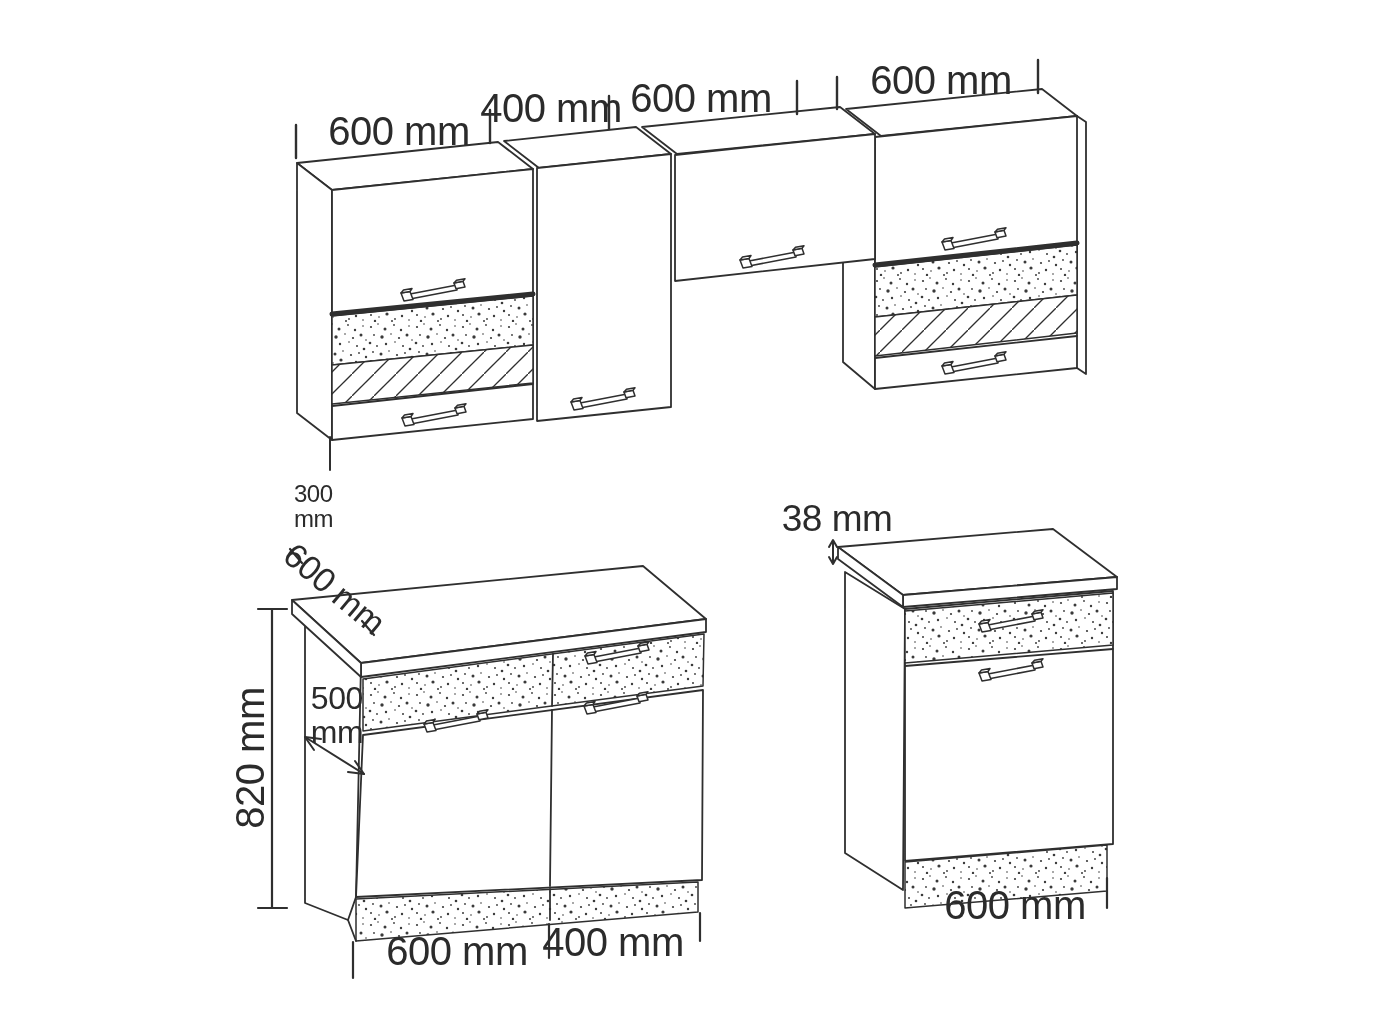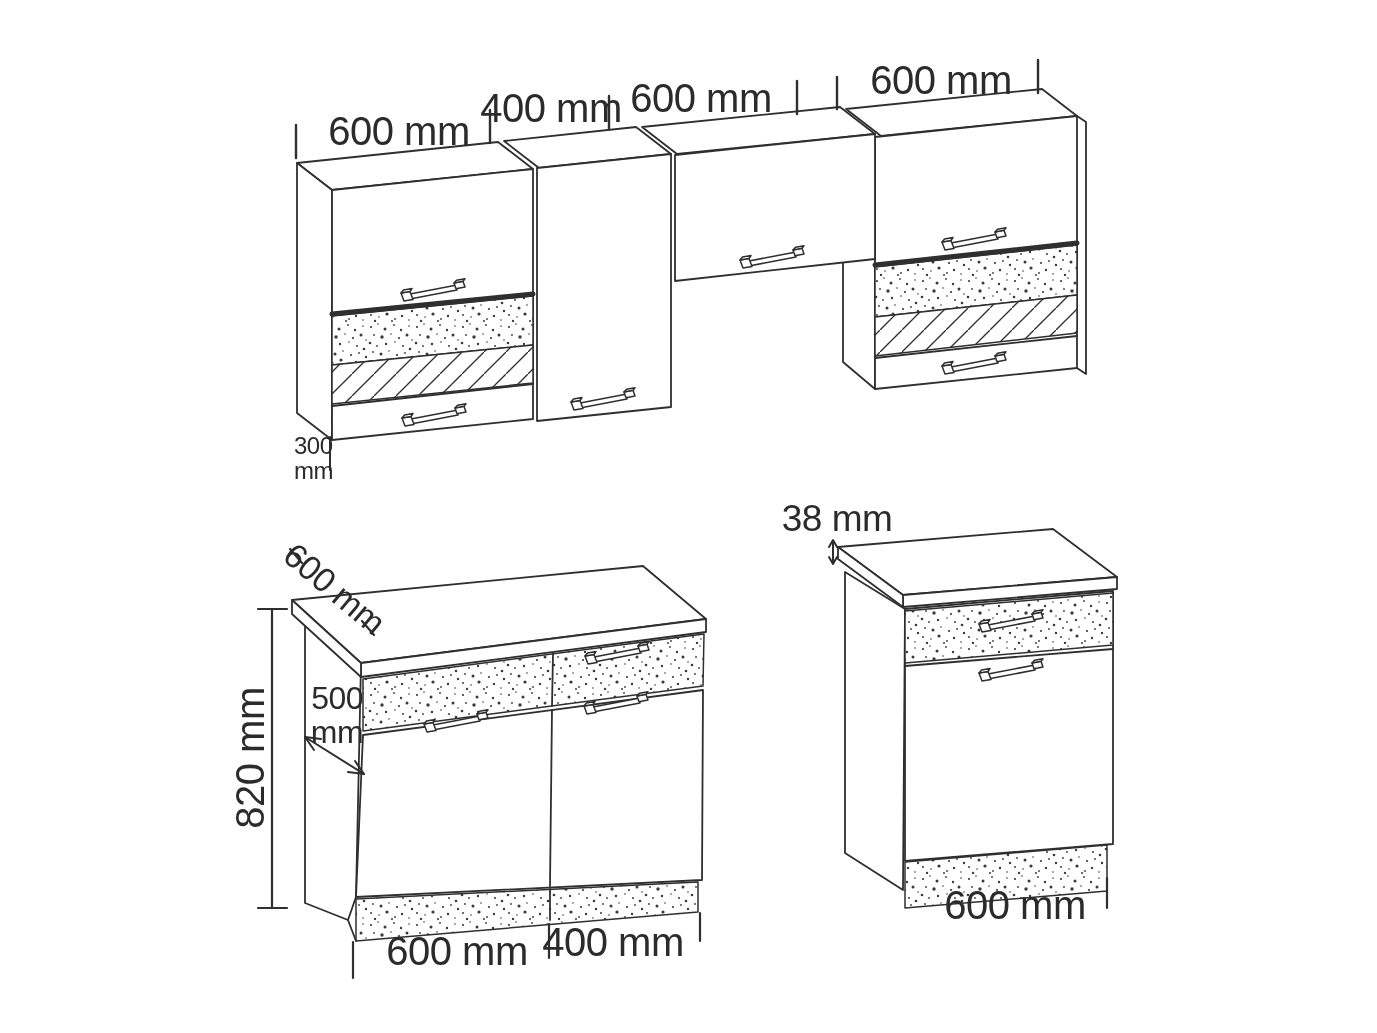--- a/index.html
+++ b/index.html
@@ -8,22 +8,22 @@
     font-family:"Liberation Sans", sans-serif;overflow:hidden;
   }
   .stage svg{position:absolute;left:0;top:0;}
   .lbl{
     position:absolute;color:#2b2b2b;white-space:nowrap;
     line-height:1.05;letter-spacing:-0.5px;
     transform:translate(-50%,-50%);
   }
   .lbl.rotm90{transform:translate(-50%,-50%) rotate(-90deg);}
   .lbl.rot40{transform:translate(-50%,-50%) rotate(40deg);}
-  .lbl.block{transform:none;}
-  .lbl.center{text-align:right;}
+  .lbl.block{transform:none;margin-top:48px;}
+  .lbl.center{text-align:left;}
 </style>
 </head>
 <body>
 
 <div class="stage">
 
 <svg width="1377" height="1033" viewBox="0 0 1377 1033">
   <defs>
     <pattern id="speckle" width="46" height="46" patternUnits="userSpaceOnUse">
       <rect width="46" height="46" fill="#ffffff"></rect>

